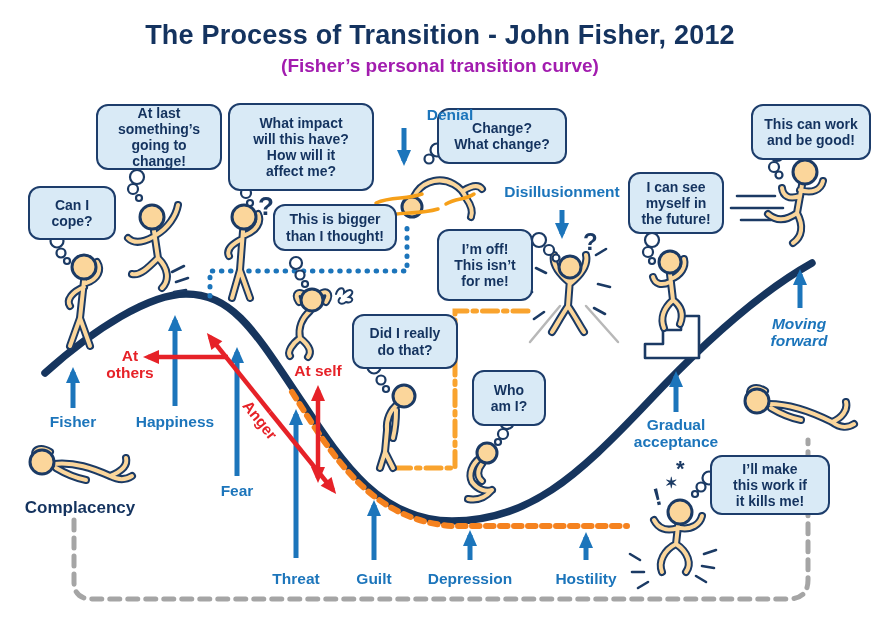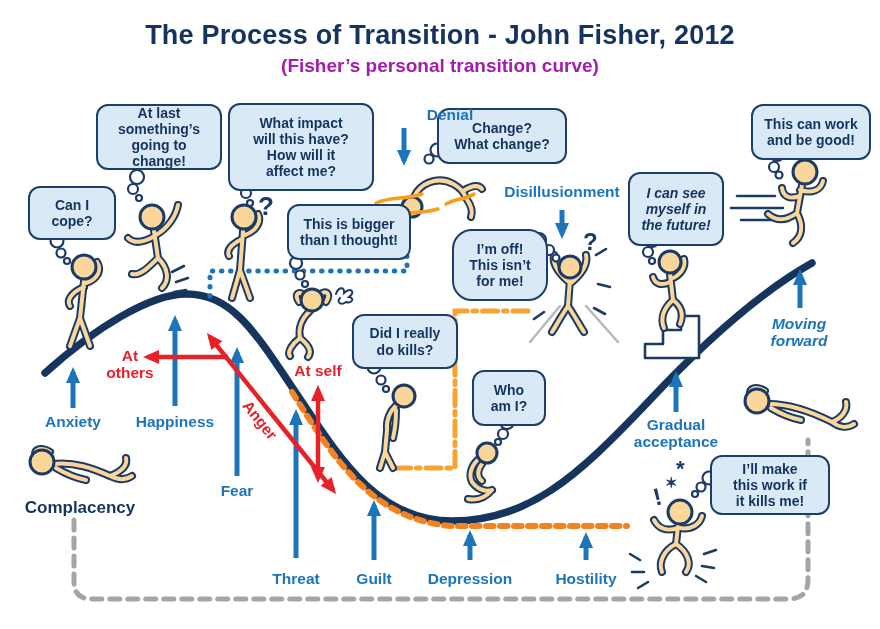--- a/index.html
+++ b/index.html
@@ -220,41 +220,41 @@
 
   <div class="bubble" style="left:28px;top:186px;width:88px;height:54px;">Can I
 cope?</div>
   <div class="bubble" style="left:96px;top:104px;width:126px;height:66px;">At last
 something’s
 going to change!</div>
   <div class="bubble" style="left:228px;top:103px;width:146px;height:88px;">What impact
 will this have?
 How will it
 affect me?</div>
-  <div class="bubble" style="left:273px;top:204px;width:124px;height:56px;margin-left:14px;">This is bigger
+  <div class="bubble" style="left:273px;top:204px;width:124px;height:47px;">This is bigger
 than I thought!</div>
   <div class="bubble" style="left:437px;top:108px;width:130px;height:56px;">Change?
 What change?</div>
-  <div class="bubble" style="left:452px;top:229px;width:96px;height:72px;border-radius:20px;">I’m off!
+  <div class="bubble" style="left:437px;top:229px;width:96px;height:72px;">I’m off!
 This isn’t
 for me!</div>
   <div class="bubble" style="left:352px;top:314px;width:106px;height:55px;">Did I really
-do kills?</div>
+do that?</div>
   <div class="bubble" style="left:472px;top:370px;width:74px;height:56px;">Who
 am I?</div>
-  <div class="bubble" style="left:628px;top:172px;width:96px;height:74px;font-style:italic;">I can see
+  <div class="bubble" style="left:628px;top:172px;width:96px;height:62px;">I can see
 myself in
 the future!</div>
   <div class="bubble" style="left:751px;top:104px;width:120px;height:56px;">This can work
 and be good!</div>
   <div class="bubble" style="left:710px;top:455px;width:120px;height:60px;">I’ll make
 this work if
 it kills me!</div>
 
-  <div class="slabel" style="left:73px;top:413px;">Anxiety</div>
+  <div class="slabel" style="left:73px;top:413px;">Fisher</div>
   <div class="slabel" style="left:175px;top:413px;">Happiness</div>
   <div class="slabel" style="left:237px;top:482px;">Fear</div>
   <div class="slabel" style="left:296px;top:570px;">Threat</div>
   <div class="slabel" style="left:374px;top:570px;">Guilt</div>
   <div class="slabel" style="left:470px;top:570px;">Depression</div>
   <div class="slabel" style="left:586px;top:570px;">Hostility</div>
   <div class="slabel" style="left:676px;top:416px;">Gradual
 acceptance</div>
   <div class="slabel" style="left:799px;top:315px;font-style:italic;">Moving
 forward</div>

